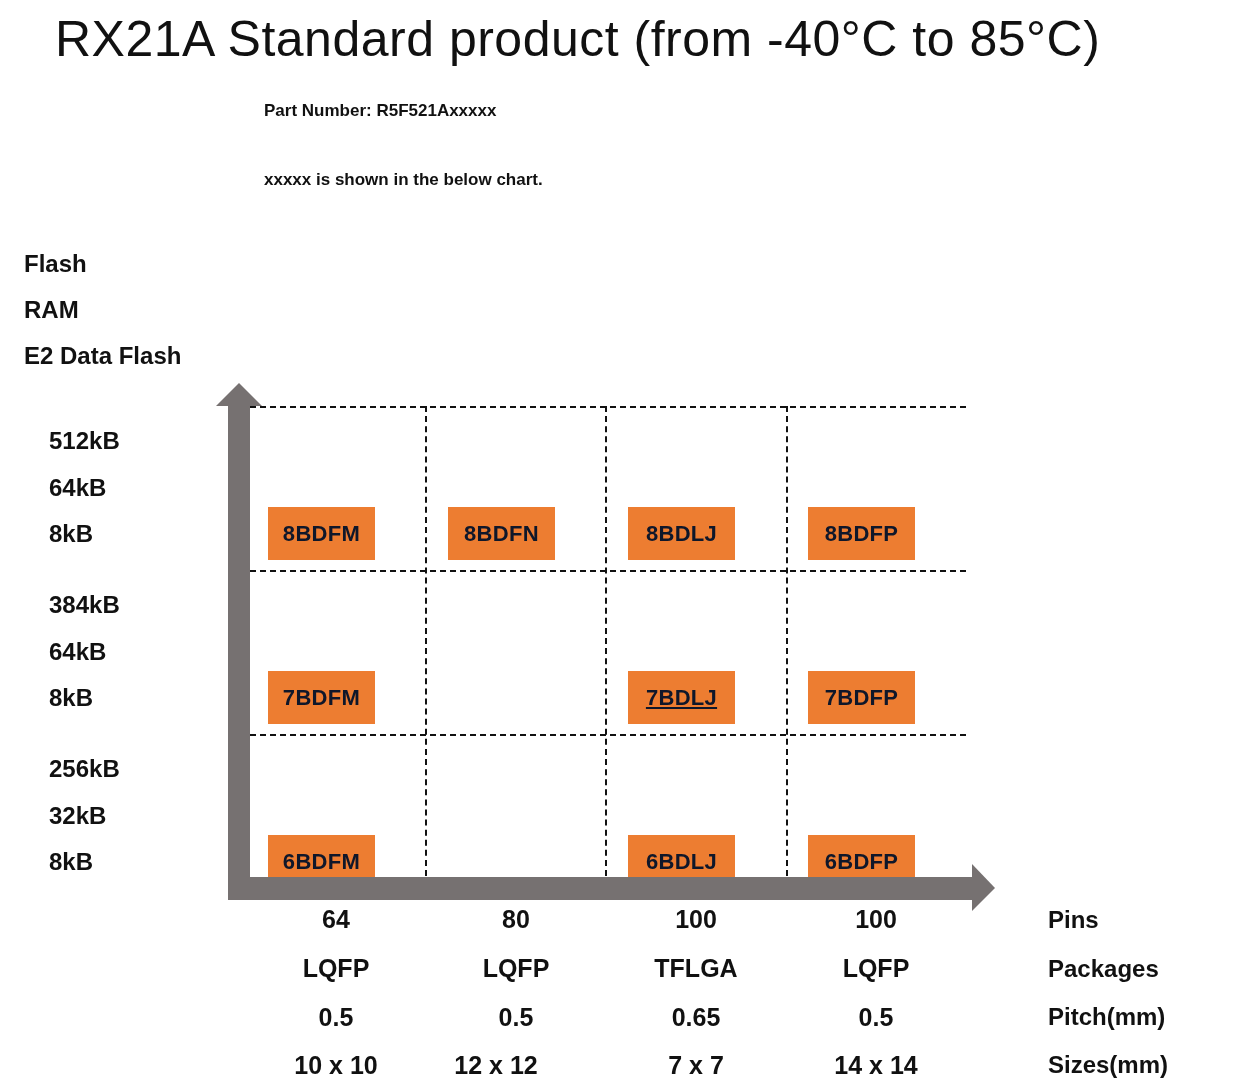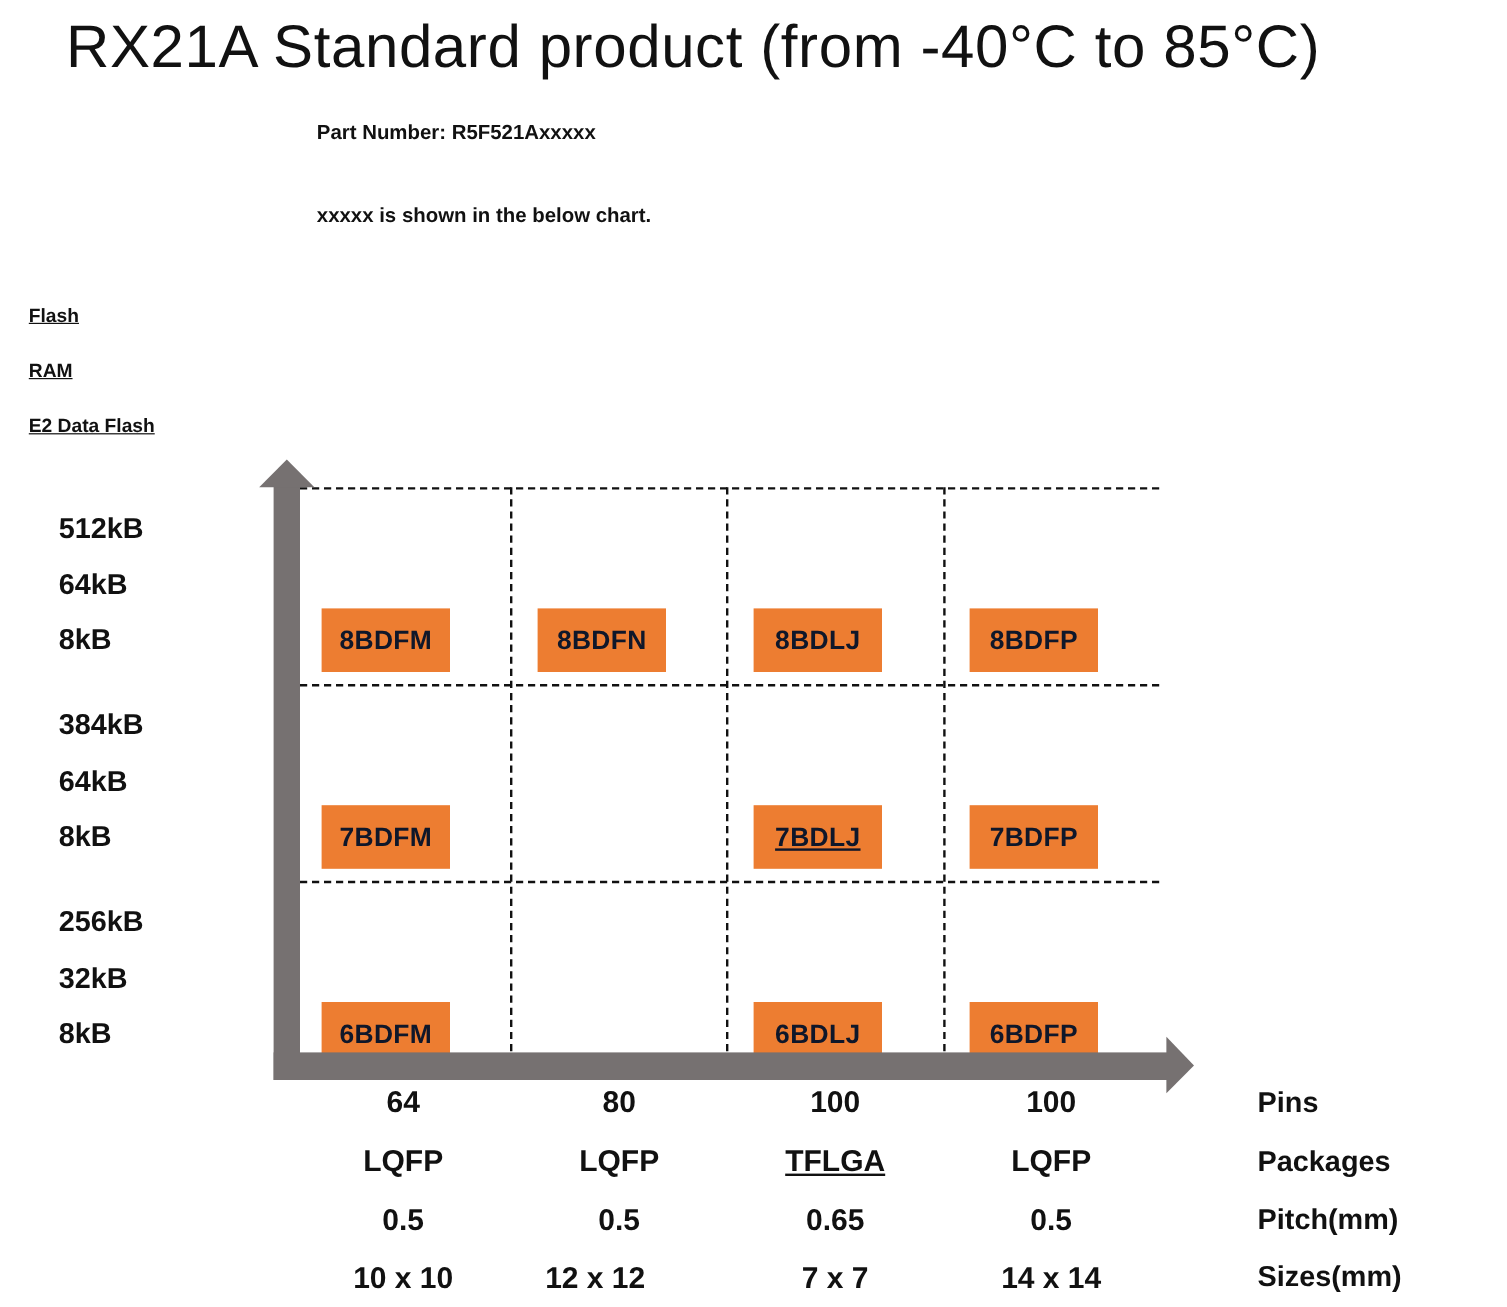--- a/index.html
+++ b/index.html
@@ -1,21 +1,21 @@
 <!DOCTYPE html>
 <html><head>
 <meta charset="utf-8">
 <style>
   html, body { margin:0; padding:0; background:#ffffff; }
   body { width:1256px; height:1089px; position:relative; overflow:hidden;
          font-family:"Liberation Sans", sans-serif; color:#111; }
   .abs { position:absolute; }
   .title { left:55px; top:8px; font-size:50px; letter-spacing:0.5px; white-space:nowrap; line-height:62px; }
   .sub { font-size:17px; font-weight:bold; white-space:nowrap; }
-  .lbl { font-size:16px; font-weight:bold; white-space:nowrap; line-height:24px;text-decoration:underline; }
+  .lbl { font-size:24px; font-weight:bold; white-space:nowrap; line-height:24px; }
   .ylbl { font-size:24px; font-weight:bold; white-space:nowrap; line-height:24px; }
   .grid { left:250px; top:406px; width:716px; height:470px; }
   .hline { position:absolute; left:0; right:0; height:0; border-top:2px dashed #111; }
   .vline { position:absolute; top:0; bottom:0; width:0; border-left:2px dashed #111; }
   .chip { position:absolute; width:107px; height:53px; background:var(--chip-bg,#ED7D31);
           color:#0f172a; font-weight:bold; font-size:22px; display:flex; align-items:center;
           justify-content:center; letter-spacing:0.3px;margin-top:46px; }
   .xcell { position:absolute; width:180px; text-align:center; font-size:25px; font-weight:bold; line-height:25px; }
   .xunit { font-size:24px; font-weight:bold; white-space:nowrap; line-height:24px; }
 </style>
@@ -86,21 +86,21 @@
   <div class="xcell" style="left:246px;top:1053px;">10 x 10</div>
 </div>
 <div>
   <div class="xcell" style="left:426px;top:907px;">80</div>
   <div class="xcell" style="left:426px;top:956px;">LQFP</div>
   <div class="xcell" style="left:426px;top:1005px;">0.5</div>
   <div class="xcell" style="left:406px;top:1053px;">12 x 12</div>
 </div>
 <div>
   <div class="xcell" style="left:606px;top:907px;">100</div>
-  <div class="xcell" style="left:606px;top:956px;text-decoration:underline;">TFLGA</div>
+  <div class="xcell" style="left:606px;top:956px;">TFLGA</div>
   <div class="xcell" style="left:606px;top:1005px;">0.65</div>
   <div class="xcell" style="left:606px;top:1053px;">7 x 7</div>
 </div>
 <div>
   <div class="xcell" style="left:786px;top:907px;">100</div>
   <div class="xcell" style="left:786px;top:956px;">LQFP</div>
   <div class="xcell" style="left:786px;top:1005px;">0.5</div>
   <div class="xcell" style="left:786px;top:1053px;">14 x 14</div>
 </div>
 

